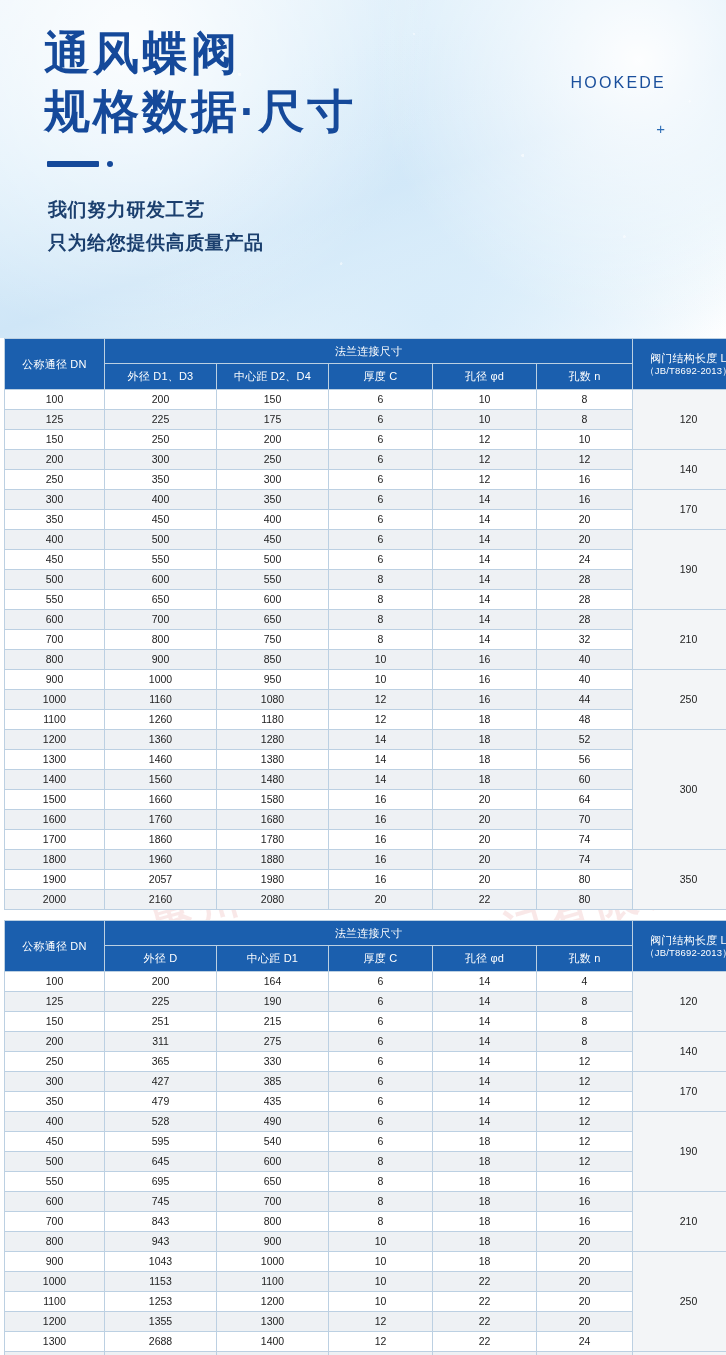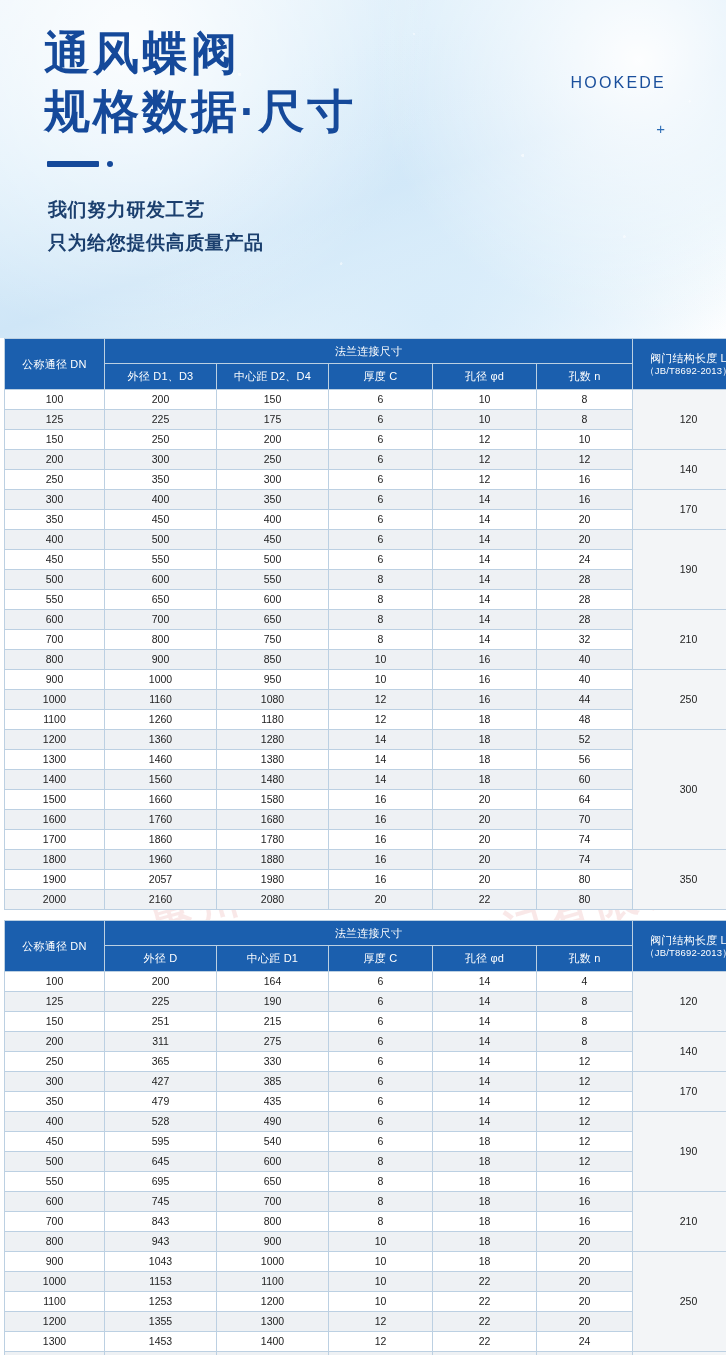--- a/index.html
+++ b/index.html
@@ -648,21 +648,21 @@
           <tr class="alt">
             <td>1200</td>
             <td>1355</td>
             <td>1300</td>
             <td>12</td>
             <td>22</td>
             <td>20</td>
           </tr>
           <tr>
             <td>1300</td>
-            <td>1453</td>
+            <td>2688</td>
             <td>1400</td>
             <td>12</td>
             <td>22</td>
             <td>24</td>
           </tr>
           <tr class="alt">
             <td>1400</td>
             <td>1553</td>
             <td>1500</td>
             <td>12</td>

